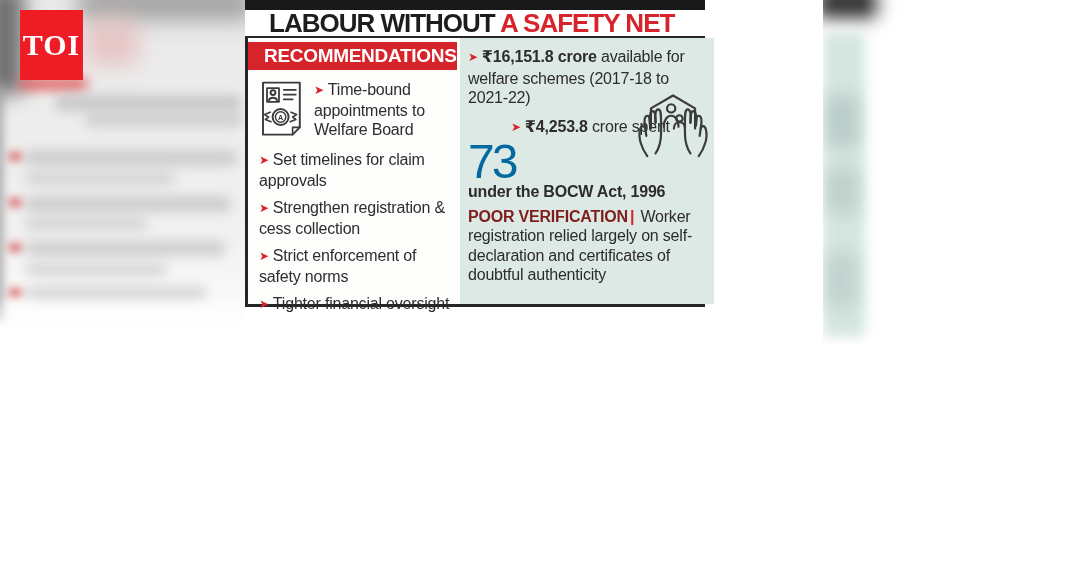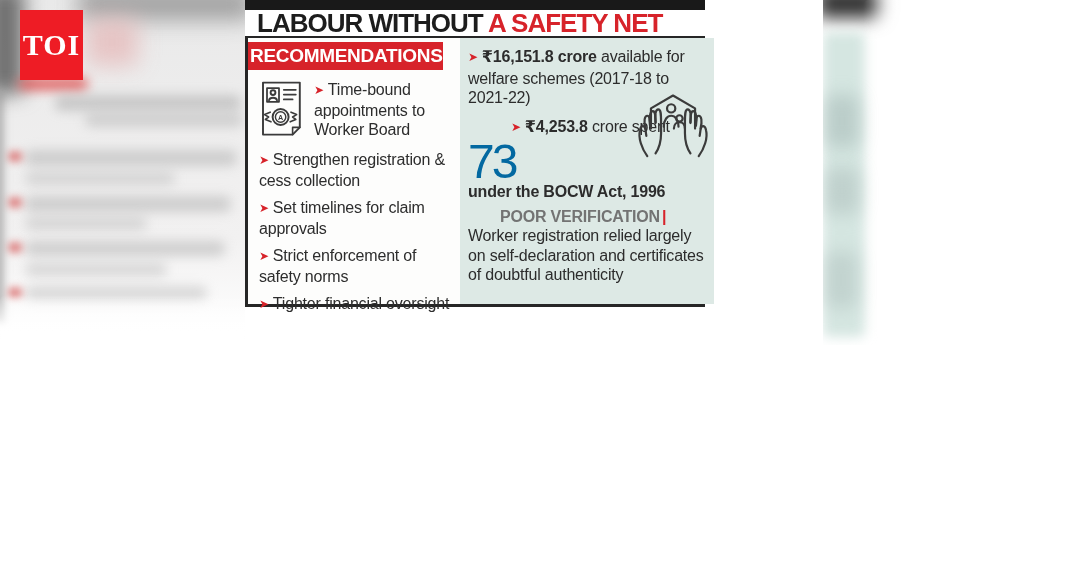--- a/index.html
+++ b/index.html
@@ -20,48 +20,48 @@
   #toi-logo span{color:#fff;font-family:"Liberation Serif","DejaVu Serif",serif;
                  font-weight:bold;font-size:30px;letter-spacing:1px;}
 
   
   #sheet{position:absolute;left:245px;top:0;width:578px;height:333px;background:#ffffff;}
 
   
   #panel{position:absolute;left:245px;top:0;width:460px;height:307px;}
   #panel .topbar{position:absolute;left:0;top:0;width:460px;height:10px;background:#191919;}
   #panel .titlerow{position:absolute;left:0;top:10px;width:460px;height:26px;background:#fff;
-                   padding-left:12px;box-sizing:border-box;white-space:nowrap;
+                   padding-left:24px;box-sizing:border-box;white-space:nowrap;
                    font-size:26px;line-height:26px;font-weight:bold;letter-spacing:-1px;color:#1d1d1d;}
   #panel .titlerow .t-red{color:#d7232a;}
   #panel .content{position:absolute;left:0;top:36px;width:460px;height:271px;box-sizing:border-box;
                   border-top:2px solid #262626;border-bottom:3px solid #262626;border-left:3px solid #262626;
                   display:flex;}
   .leftcol{width:213px;background:#fdfdfc;position:relative;box-sizing:border-box;}
   .rec-header{margin-top:4px;width:193px;height:28px;background:#d7232a;color:#ffffff;
-              font-size:19px;font-weight:bold;line-height:28px;padding-left:2px;letter-spacing:-0.3px;}
+              font-size:19px;font-weight:bold;line-height:28px;padding-left:16px;letter-spacing:-0.3px;}
   .rec-body{padding:10px 4px 0 11px;font-size:16px;line-height:19px;color:#2d2d2d;letter-spacing:-0.2px;}
   .rec-first{display:flex;gap:7px;}
   .rec-first .rec-item{width:142px;}
   .rec-item{margin:0;}
   .rec-item + .rec-item, .rec-list-rest .rec-item{margin-top:8px;}
   .arrow{color:#d7232a;font-size:12px;margin-right:4px;position:relative;top:-1px;}
 
   .rightcol{flex:1;background:#dde9e5;position:relative;box-sizing:border-box;
             padding:9px 4px 0 8px;font-size:16px;line-height:19.5px;color:#2c2c2c;letter-spacing:-0.2px;}
   .b1{width:240px;}
   .b2{margin-top:9px;width:180px;margin-left:43px;}
   .bold{font-weight:bold;}
   .hands-wrap{position:absolute;top:52px;right:2px;}
   .bigstat{margin-top:4px;display:flex;}
   .bigstat .num{font-size:48px;line-height:40px;color:#0369a1;letter-spacing:-3px;margin-right:5px;}
   .bigstat .stat-side{width:192px;padding-top:1px;}
   .stat-line2{margin-top:0;font-weight:bold;}
   .verif{margin-top:5px;width:242px;}
-  .verif .vlabel{font-weight:bold;color:#737373;margin-left:32px;}
+  .verif .vlabel{font-weight:bold;color:#7f1d1d;}
   .verif .vsep{color:#d7232a;font-weight:bold;padding:0 2px;}
 
   .icon-svg{stroke:#3b3b3b;fill:none;stroke-width:2.4;stroke-linecap:round;stroke-linejoin:round;}
 </style>
 </head>
 <body>
 
 <div id="stage">
 
   <div id="bg-left">
@@ -122,25 +122,25 @@
                 <circle cx="17.5" cy="15.5" r="3"></circle>
                 <path d="M12.5,25 c1,-4 9,-4 10,0"></path>
                 <path d="M31,12 h15 M31,18 h15 M31,24 h11" stroke-width="2.2"></path>
                 <path d="M14,40 l-7,3 5,3 -4,3 7,3" stroke-width="2"></path>
                 <path d="M40,40 l7,3 -5,3 4,3 -7,3" stroke-width="2"></path>
                 <circle cx="27" cy="46" r="10"></circle>
                 <circle cx="27" cy="46" r="6.5" stroke-width="1.8"></circle>
                 <text x="27" y="50" text-anchor="middle" font-size="9" font-weight="bold" fill="#3b3b3b" stroke="none" font-family="Liberation Sans, sans-serif">A</text>
               </svg>
             </span>
-            <p class="rec-item"><span class="arrow">➤</span><span>Time-bound appointments to Worker Board</span></p>
+            <p class="rec-item"><span class="arrow">➤</span><span>Time-bound appointments to Welfare Board</span></p>
           </div>
           <div class="rec-list-rest">
+            <p class="rec-item"><span class="arrow">➤</span><span>Set timelines for claim approvals</span></p>
             <p class="rec-item"><span class="arrow">➤</span><span>Strengthen registration &amp; cess collection</span></p>
-            <p class="rec-item"><span class="arrow">➤</span><span>Set timelines for claim approvals</span></p>
             <p class="rec-item"><span class="arrow">➤</span><span>Strict enforcement of safety norms</span></p>
             <p class="rec-item"><span class="arrow">➤</span><span>Tighter financial oversight</span></p>
           </div>
         </div>
       </div>
 
       <div class="rightcol">
         <div class="b1">
           <span class="arrow">➤</span><span class="bold">₹16,151.8 crore</span><span> available for welfare schemes (2017-18 to 2021-22)</span>
         </div>

